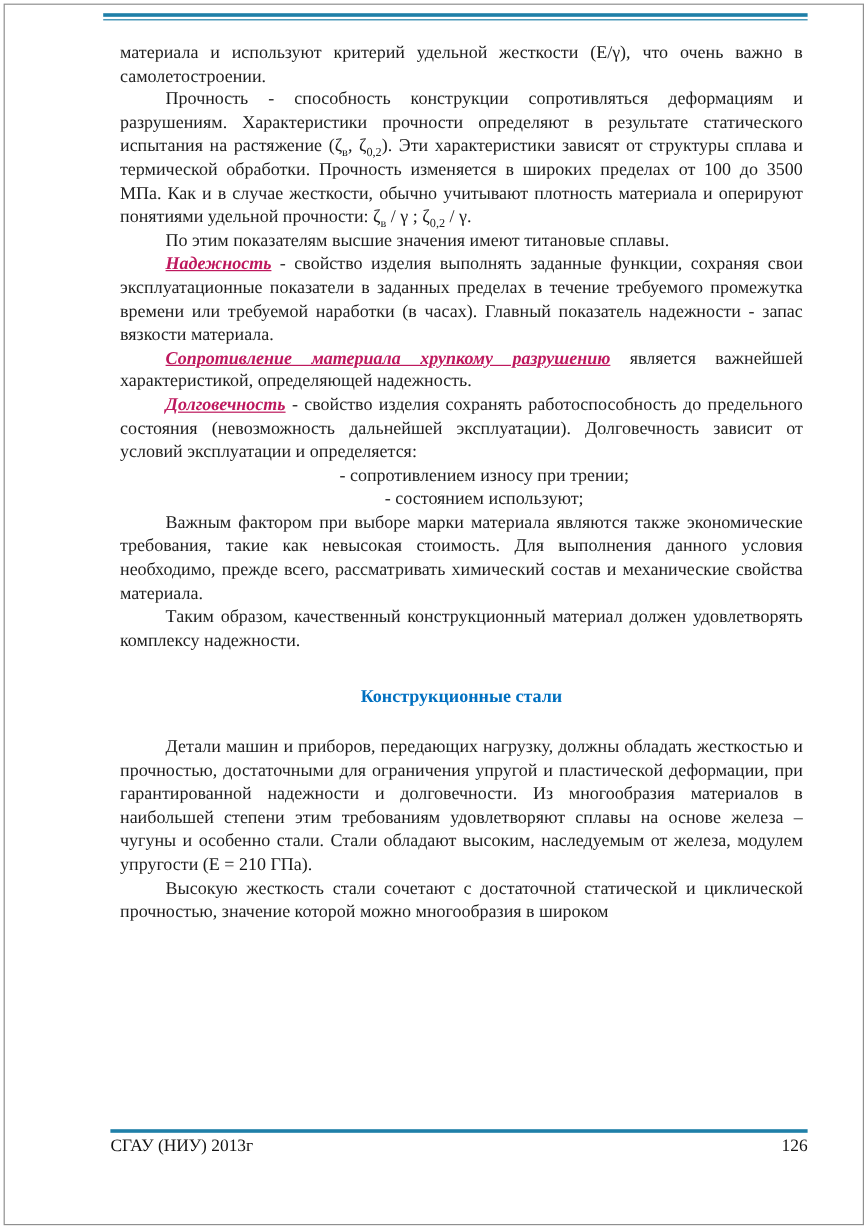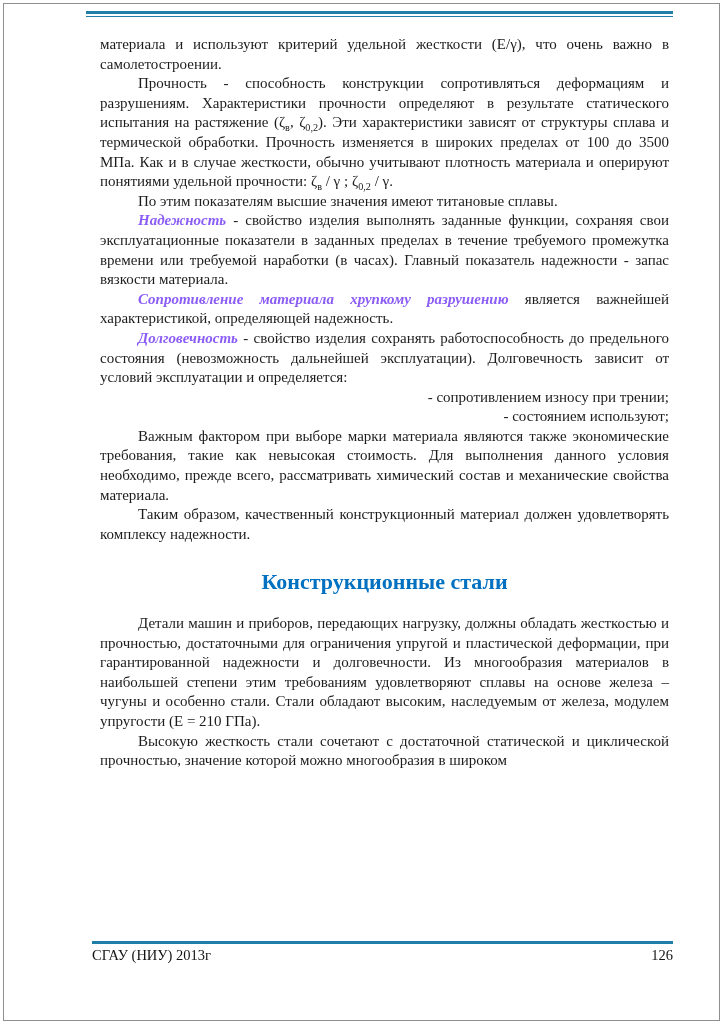--- a/index.html
+++ b/index.html
@@ -39,38 +39,39 @@
     line-height: 19.6px;
   }
   .para {
     margin: 0;
     text-align: justify;
   }
   .indent { text-indent: 38px; }
   .list-item {
     margin: 0;
     padding-left: 38px;
-    text-align: right;
+    text-align: center;
   }
   .term {
-    color: #8b5cf6;
+    color: #be185d;
     font-weight: bold;
     font-style: italic;
+    text-decoration: underline;
   }
   .em-var { font-style: italic; }
   sub.sub {
     font-size: 0.68em;
     line-height: 0;
   }
   .section-heading {
     margin: 28px 0 22px 0;
     text-align: center;
     color: #0070c0;
     font-weight: bold;
-    font-size: 22px;
+    font-size: 15px;
     text-indent: 0;
   }
   .footer {
     position: absolute;
     left: 88px;
     right: 46px;
     bottom: 56px;
   }
   .footer-rule {
     height: 3px;

